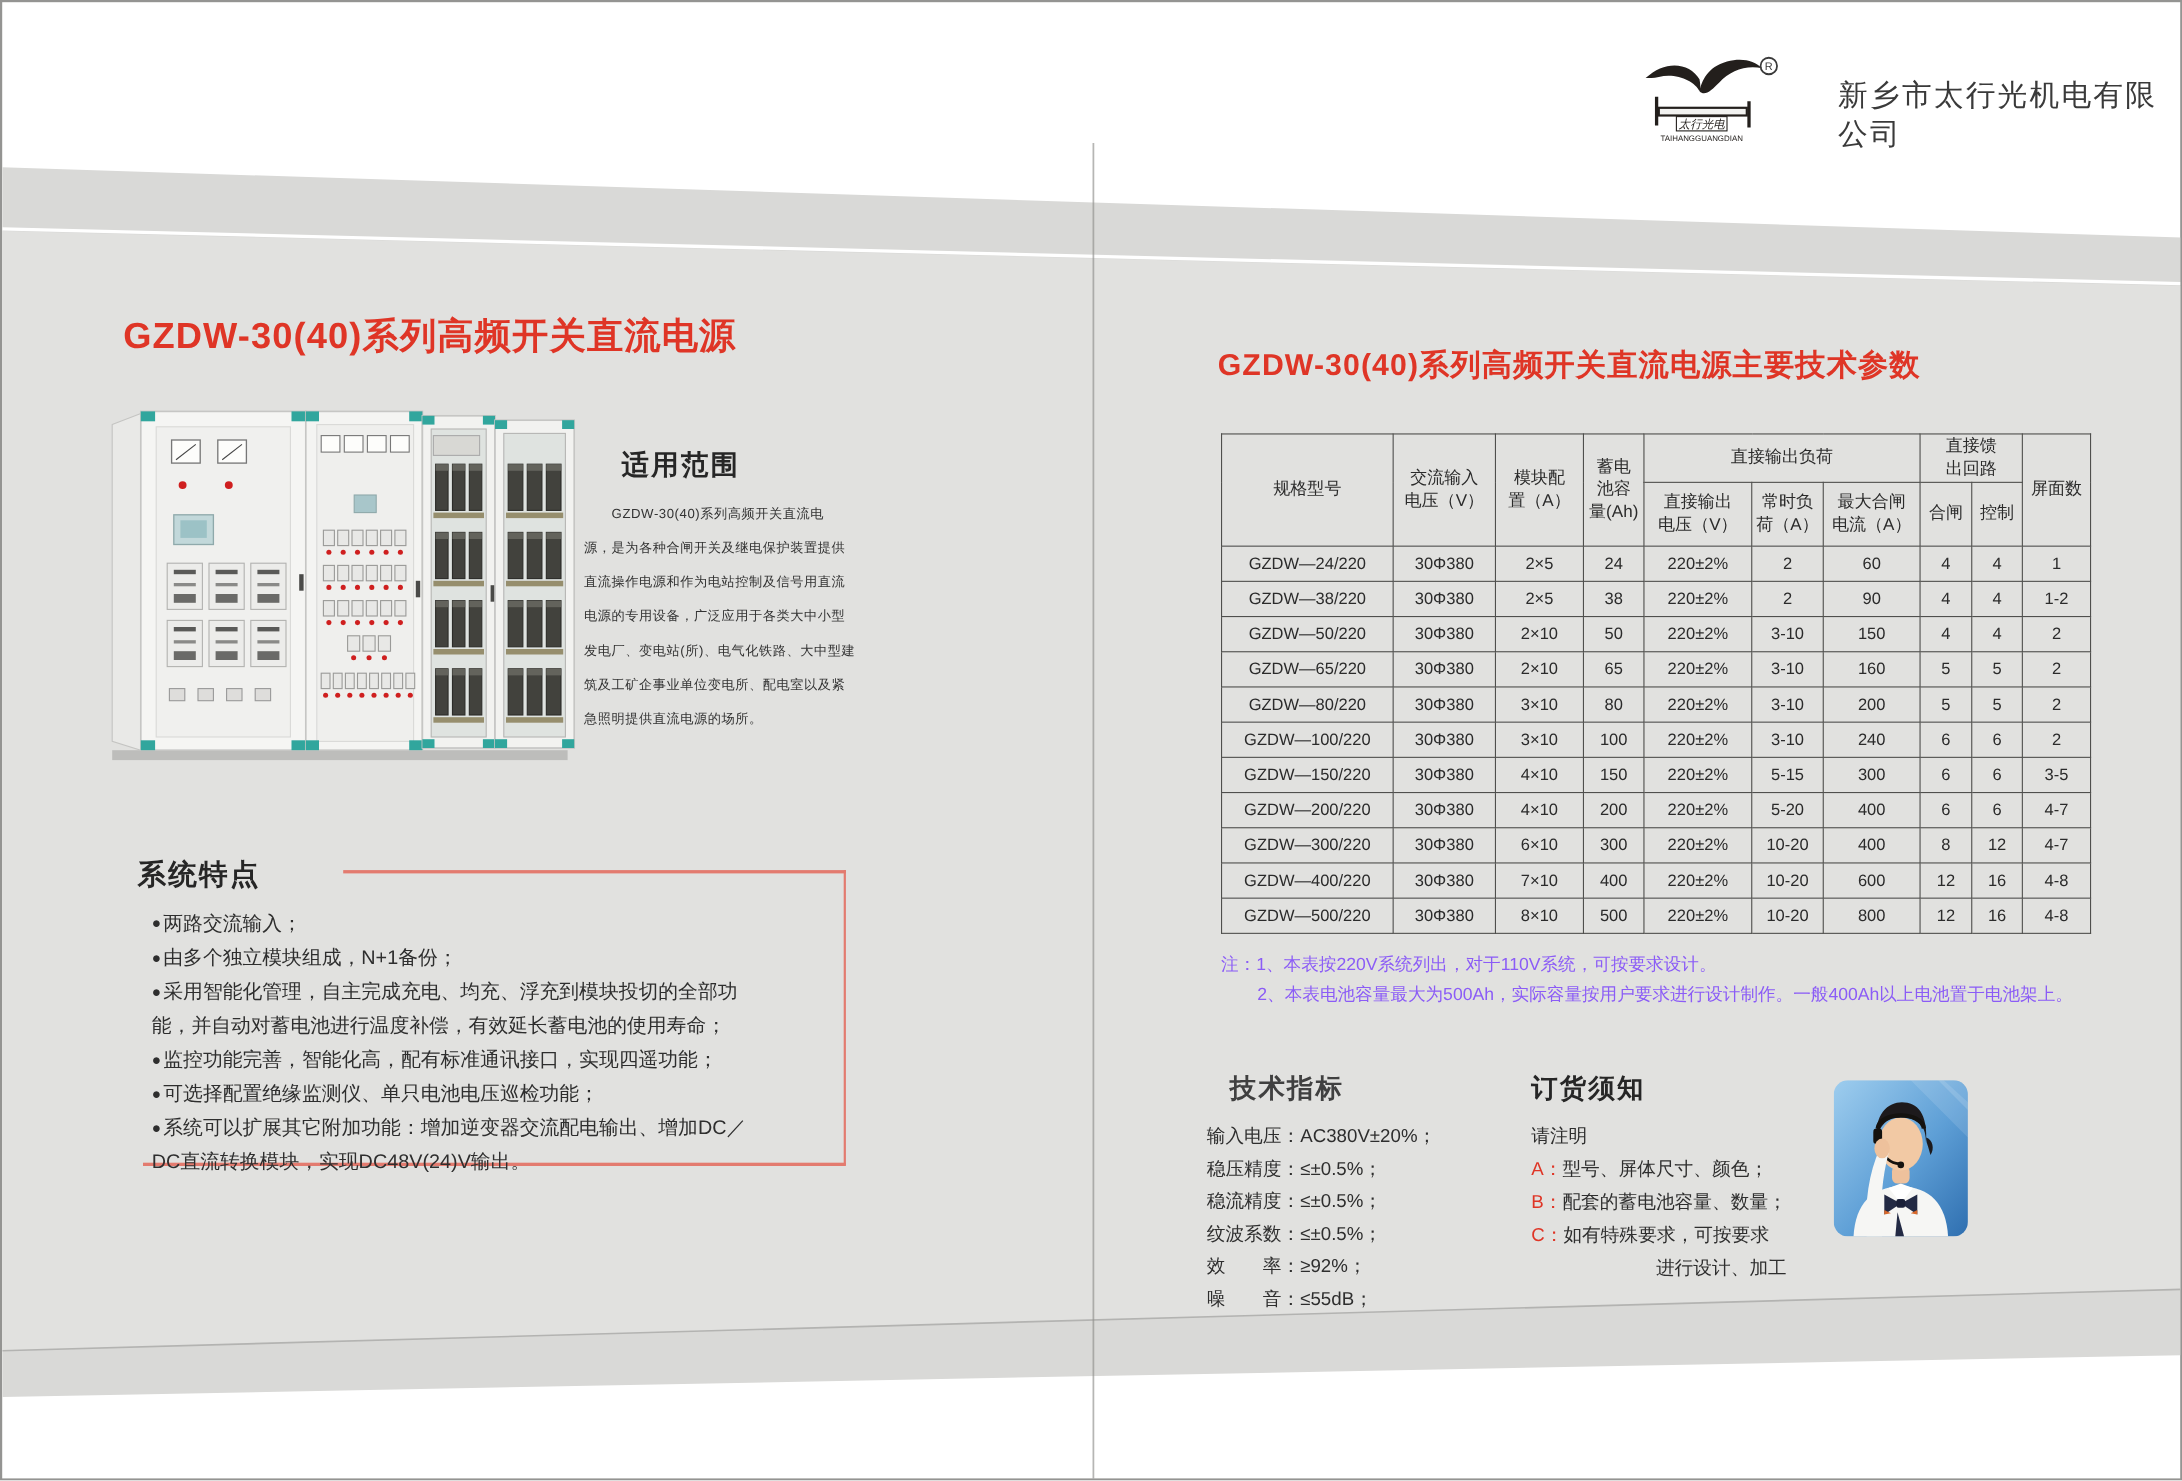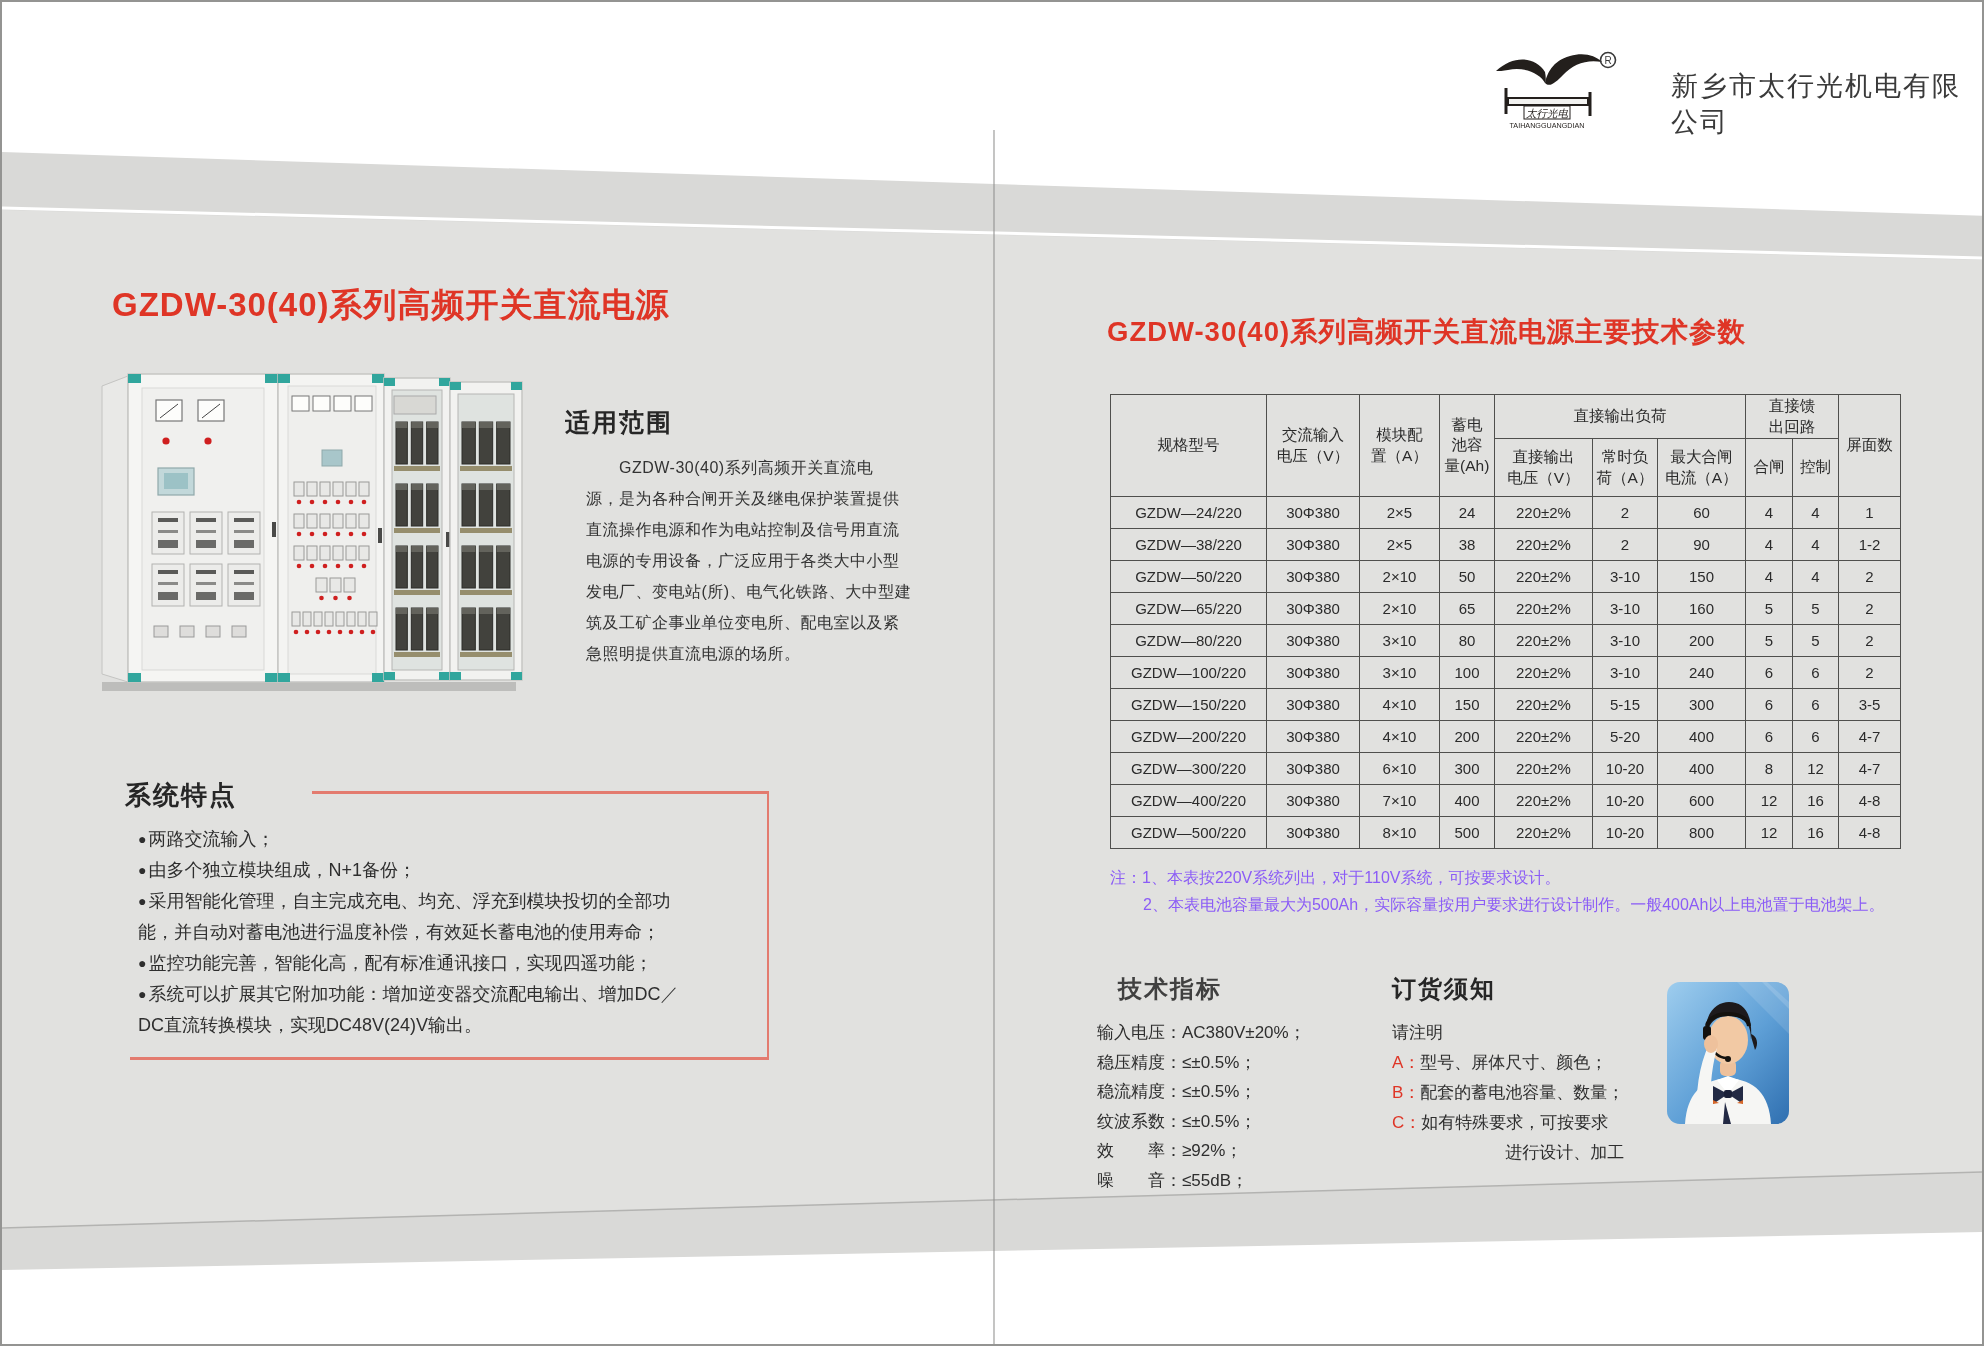--- a/index.html
+++ b/index.html
@@ -12,21 +12,21 @@
   #sheets{position:absolute;left:0;top:0;width:1984px;height:1346px;}
   
   .abs{position:absolute;}
 
   
   .company-name{left:1632px;top:66px;font-size:27px;font-weight:500;color:#3a3a3a;letter-spacing:2px;margin-left:37px;}
 
   
   .lp-title{left:110px;top:281px;font-size:33px;font-weight:bold;color:#df3526;letter-spacing:1px;}
   .scope-heading{left:563px;top:404px;font-size:25px;font-weight:bold;color:#262626;letter-spacing:2px;}
-  .scope-body{left:584px;top:450px;width:412px;font-size:16px;line-height:31px;color:#333;
+  .scope-body{left:529px;top:450px;width:412px;font-size:12px;line-height:31px;color:#333;
     white-space:pre-line;text-align:justify;letter-spacing:.5px;}
   .features-heading{left:123px;top:776px;font-size:26px;font-weight:bold;color:#262626;letter-spacing:2px;}
   .red-line{background:#e37b6f;}
   .features-list{left:136px;top:822px;width:660px;font-size:18px;line-height:31px;color:#2e2e2e;}
   .feature-item{white-space:pre-line;}
   .feature-item .bullet{font-size:14px;vertical-align:1px;margin-right:2px;}
 
   
   .rp-title{left:1105px;top:312px;width:795px;text-align:left;font-size:27.5px;font-weight:bold;
     color:#df3526;letter-spacing:1px;}
@@ -319,20 +319,21 @@
   <div class="abs features-heading">系统特点</div>
   <div class="abs red-line" style="left:310px;top:789px;width:457px;height:2.5px;"></div>
   <div class="abs red-line" style="left:764.5px;top:789px;width:2.5px;height:268px;"></div>
   <div class="abs red-line" style="left:128px;top:1055px;width:639px;height:2.5px;"></div>
   <div class="abs features-list" id="features-list">
       <div class="feature-item"><span class="bullet">●</span><span>两路交流输入；</span></div>
       <div class="feature-item"><span class="bullet">●</span><span>由多个独立模块组成，N+1备份；</span></div>
       <div class="feature-item"><span class="bullet">●</span><span>采用智能化管理，自主完成充电、均充、浮充到模块投切的全部功
 能，并自动对蓄电池进行温度补偿，有效延长蓄电池的使用寿命；</span></div>
       <div class="feature-item"><span class="bullet">●</span><span>监控功能完善，智能化高，配有标准通讯接口，实现四遥功能；</span></div>
+      <div class="feature-item"><span class="bullet">●</span><span>可选择配置绝缘监测仪、单只电池电压巡检功能；</span></div>
       <div class="feature-item"><span class="bullet">●</span><span>系统可以扩展其它附加功能：增加逆变器交流配电输出、增加DC／
 DC直流转换模块，实现DC48V(24)V输出。</span></div>
     </div>
 
   <div class="abs rp-title">GZDW-30(40)系列高频开关直流电源主要技术参数</div>
 
   <div class="abs" style="left:1108px;top:392px">
     <table class="spec-table" id="spec-table">
       <colgroup id="spec-cols">
           <col style="width: 156px;">

